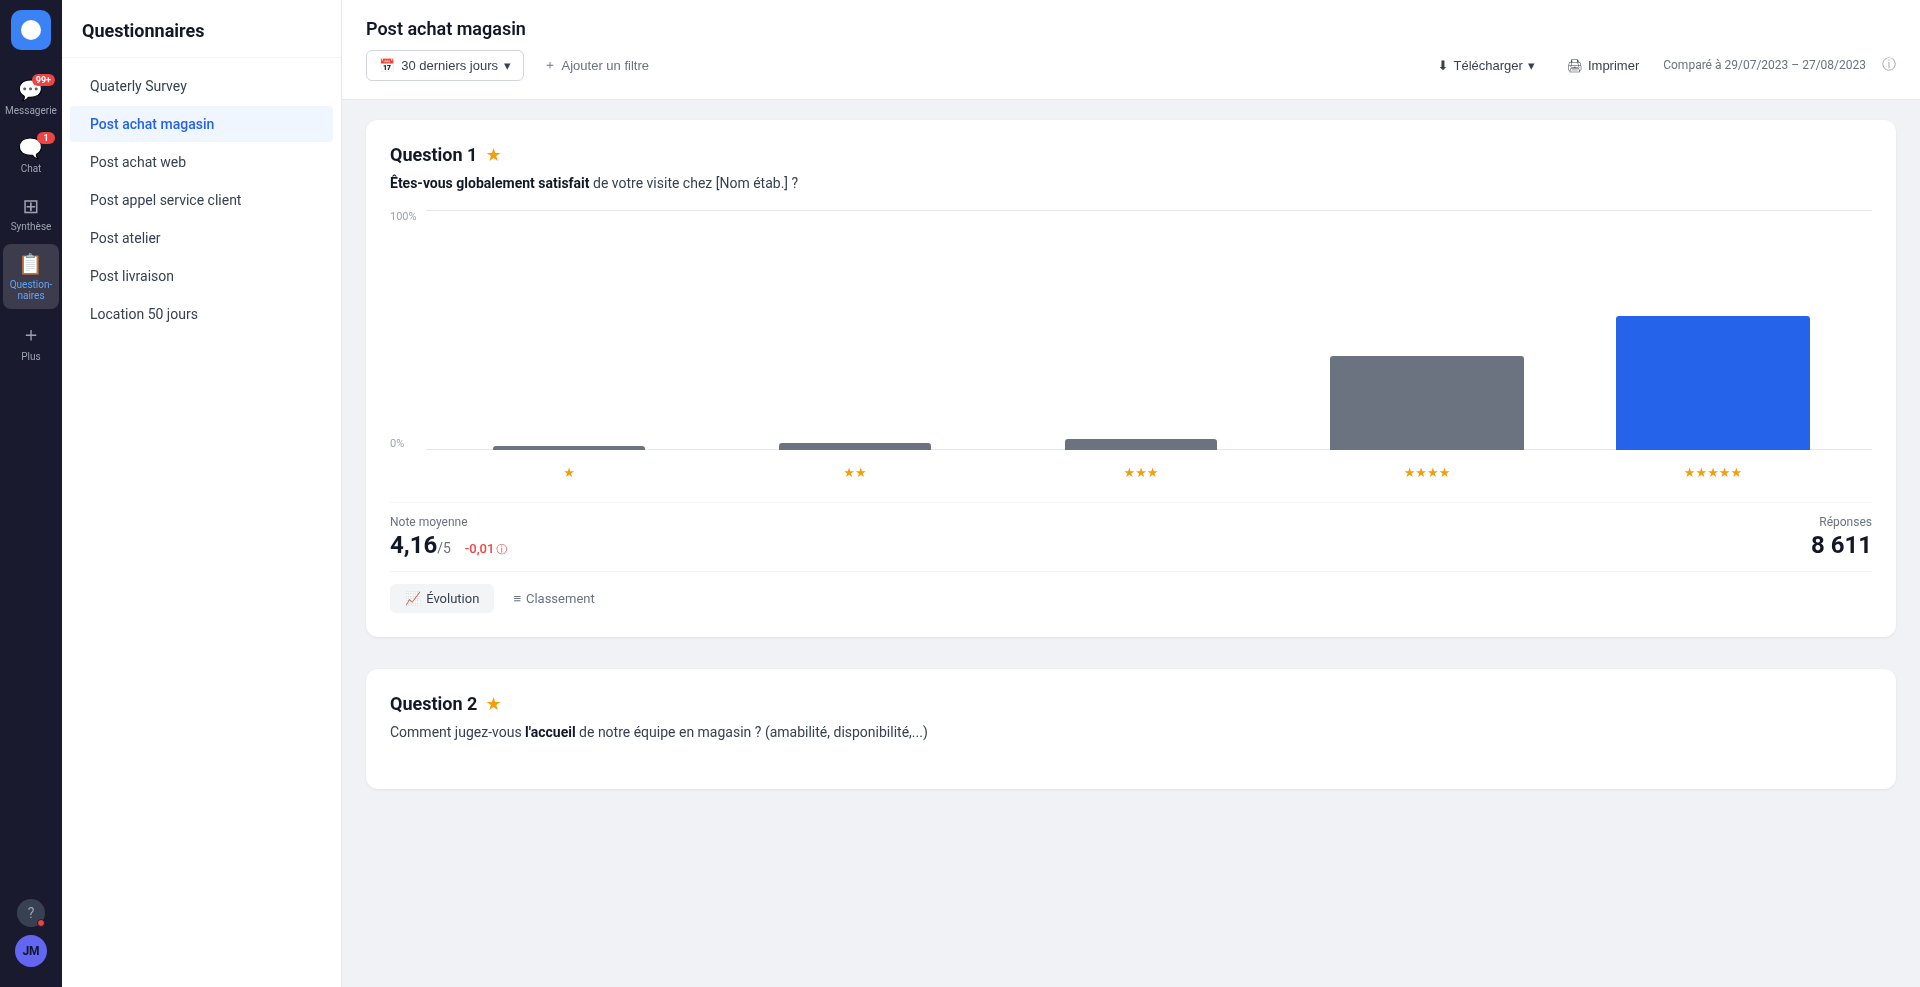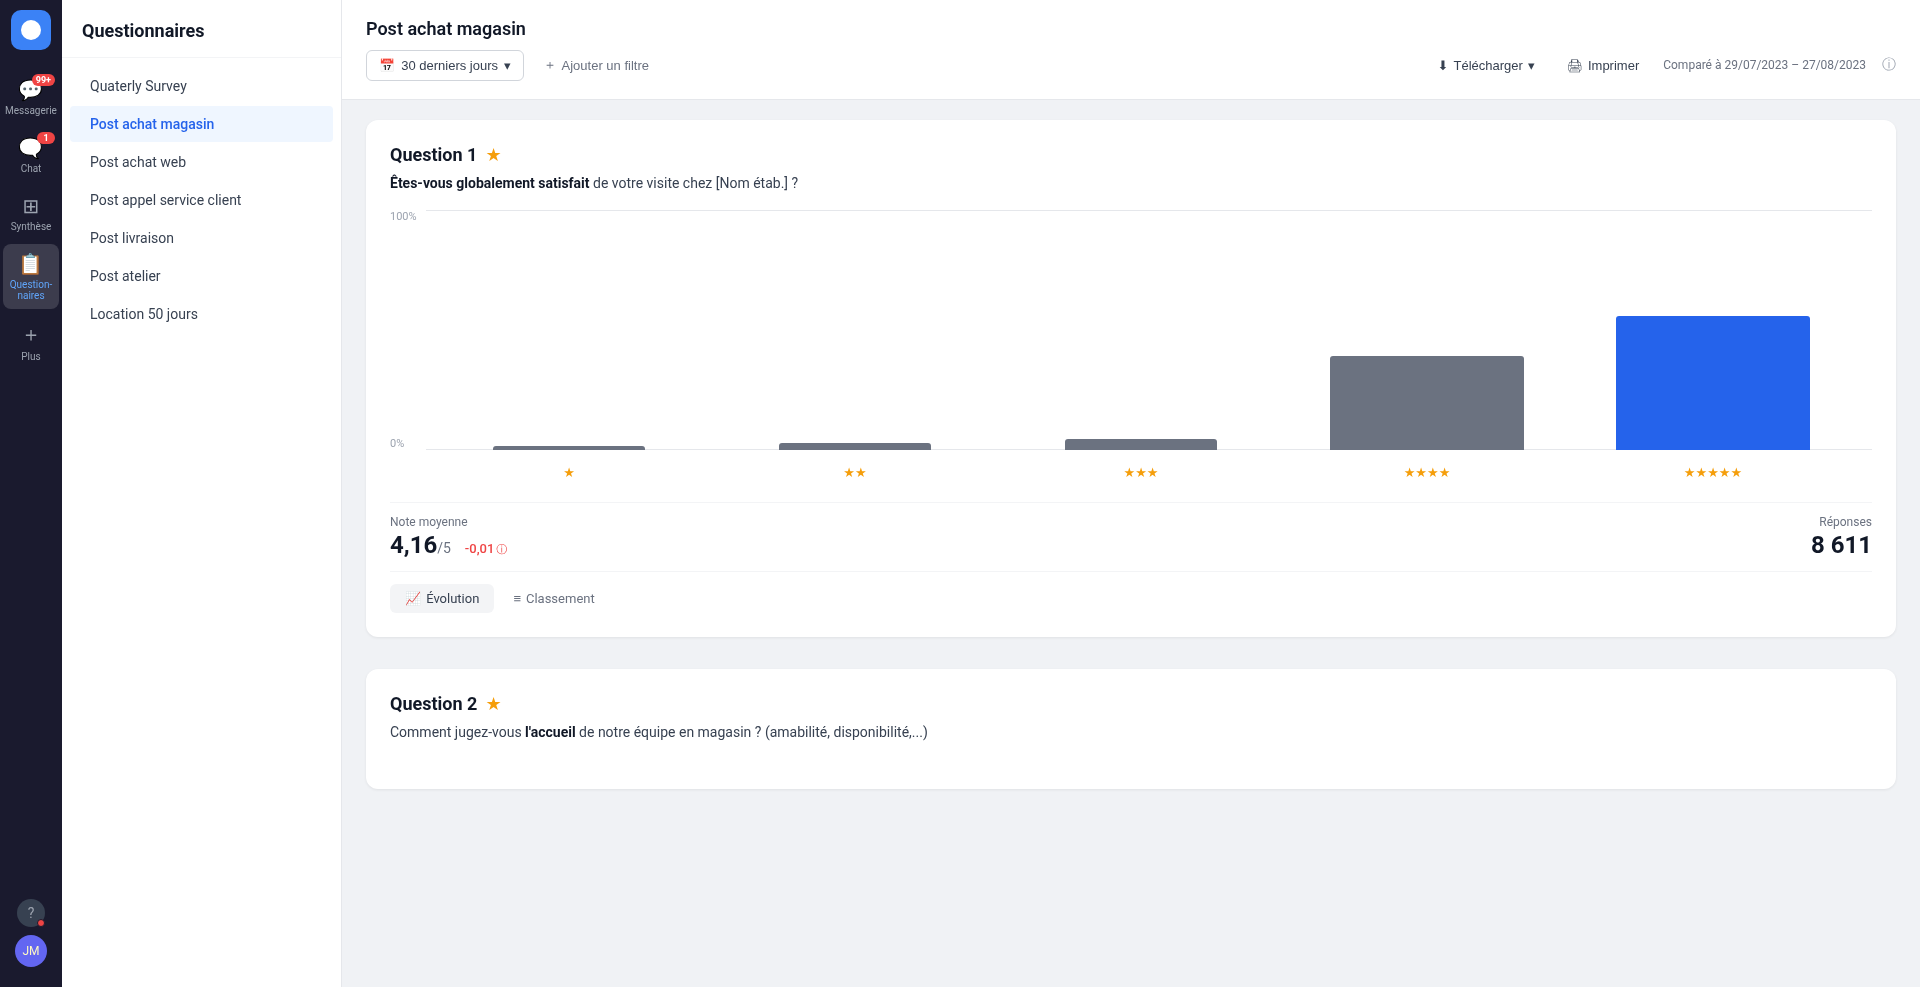--- a/index.html
+++ b/index.html
@@ -80,23 +80,23 @@
       text-align: center;
     }
     .avatar-circle {
       width: 32px;
       height: 32px;
       border-radius: 50%;
       background: #6366f1;
       display: flex;
       align-items: center;
       justify-content: center;
-      color: #fef9c3;
+      color: #0f172a;
       font-size: 12px;
-      font-weight: normal;
+      font-weight: bold;
       cursor: pointer;
     }
     .help-circle {
       width: 28px;
       height: 28px;
       border-radius: 50%;
       background: #374151;
       display: flex;
       align-items: center;
       justify-content: center;
@@ -371,22 +371,22 @@
   </div>
 </div>
 
 <div class="sidebar">
   <div class="sidebar-title">Questionnaires</div>
   <nav class="sidebar-nav">
     <div class="sidebar-nav-item">Quaterly Survey</div>
     <div class="sidebar-nav-item active">Post achat magasin</div>
     <div class="sidebar-nav-item">Post achat web</div>
     <div class="sidebar-nav-item">Post appel service client</div>
+    <div class="sidebar-nav-item">Post atelier</div>
     <div class="sidebar-nav-item">Post livraison</div>
-    <div class="sidebar-nav-item">Post atelier</div>
     <div class="sidebar-nav-item">Location 50 jours</div>
   </nav>
 </div>
 
 <div class="main-content">
 
   <div class="header-bar">
     <div class="header-title">Post achat magasin</div>
     <div class="header-controls">
       <div class="header-left">

